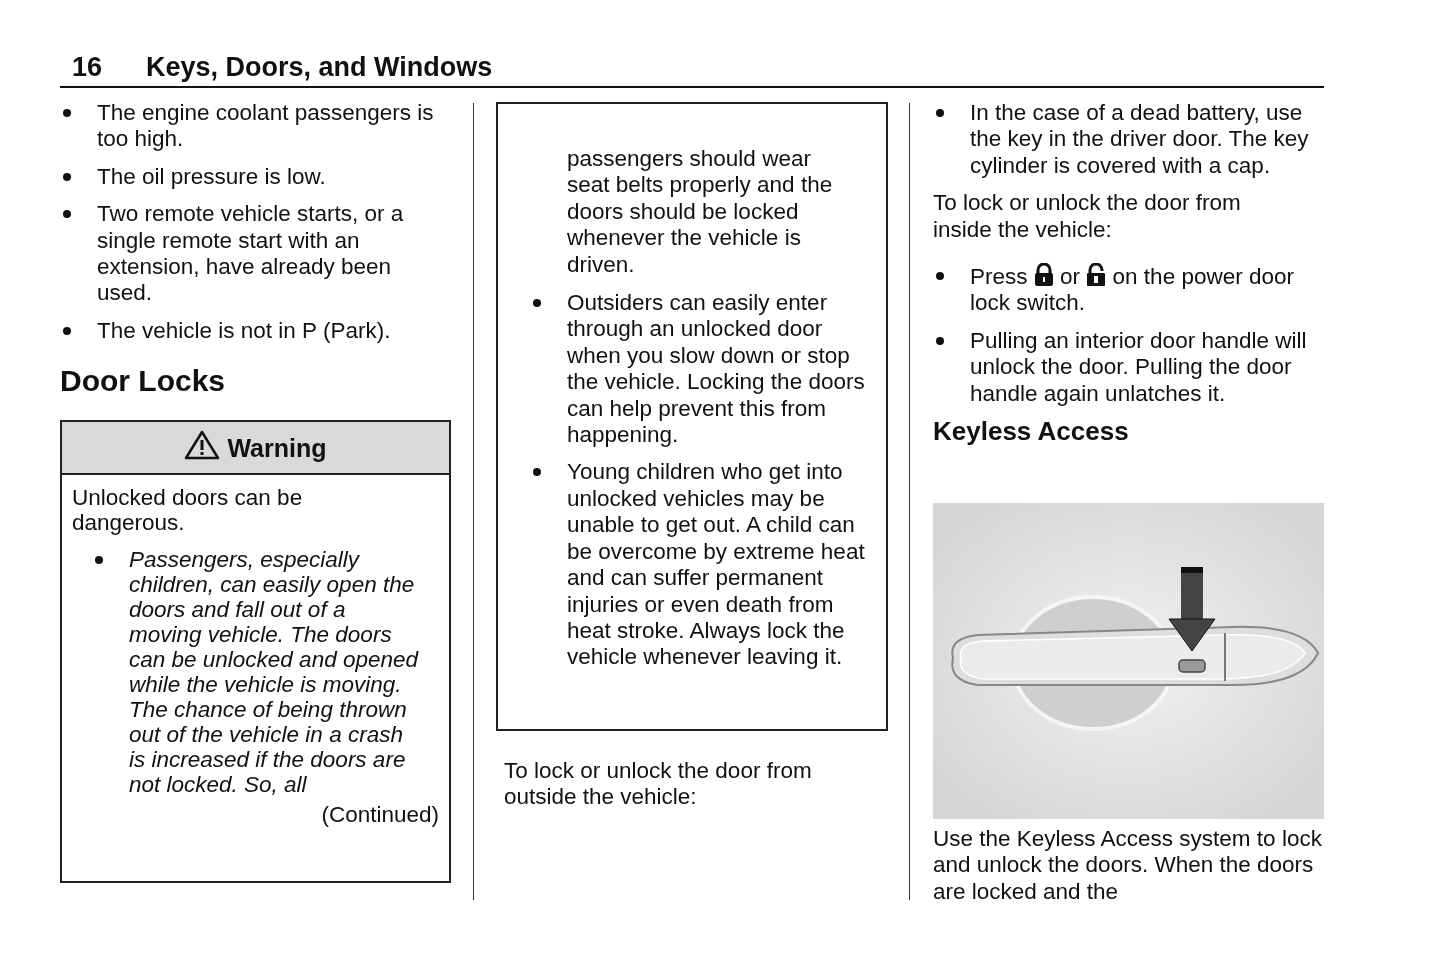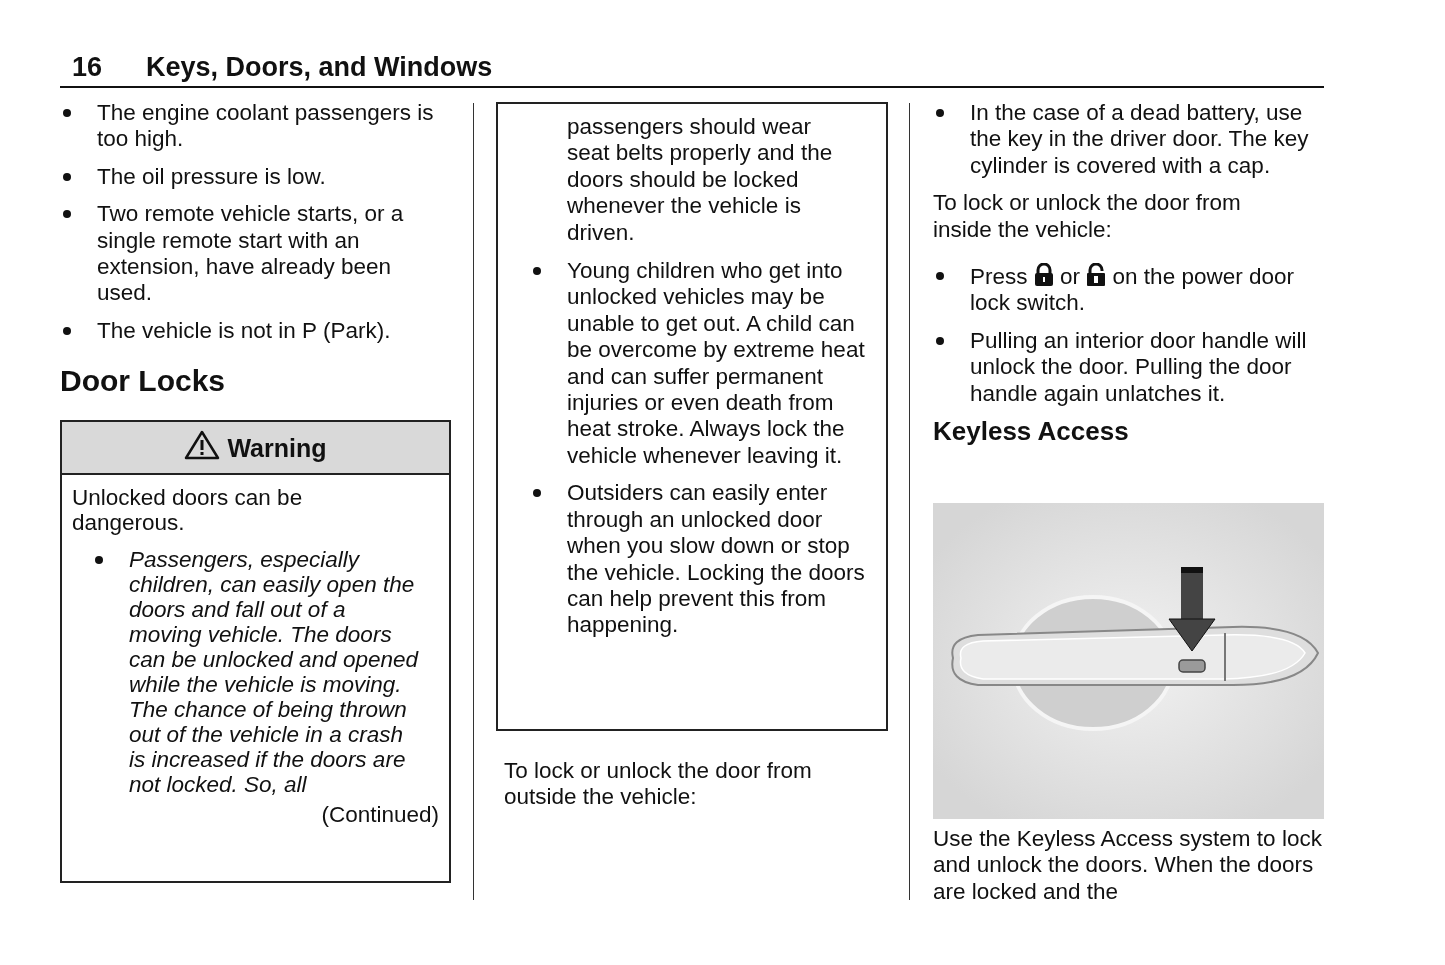--- a/index.html
+++ b/index.html
@@ -61,23 +61,23 @@
   </div>
   <div class="col" style="position:relative; padding:10px 10px 0 10px; font-size:22.5px; line-height:25px;">
     <div class="para" style="width:270px;">Unlocked doors can be dangerous.</div>
     <div class="bullet" style="margin-left:20px; padding-right:15px;font-style:italic;">Passengers, especially children, can easily open the doors and fall out of a moving vehicle. The doors can be unlocked and opened while the vehicle is moving. The chance of being thrown out of the vehicle in a crash is increased if the doors are not locked. So, all</div>
     <div style="text-align:right; margin-top:-6px;">(Continued)</div>
   </div>
 </div>
 
 <div class="warnbox" style="left:496px; top:102px; width:388px; height:625px;">
   <div class="col" style="position:relative; padding:10px 10px 0 32px; font-size:22.5px; line-height:26.4px;">
-    <div class="para" style="padding-left:37px; padding-right:30px;">passengers should wear seat belts properly and the doors should be locked whenever the vehicle is driven.</div>
+    <div class="para" style="padding-left:37px; padding-right:30px;margin-top:32px;">passengers should wear seat belts properly and the doors should be locked whenever the vehicle is driven.</div>
+    <div class="bullet">Outsiders can easily enter through an unlocked door when you slow down or stop the vehicle. Locking the doors can help prevent this from happening.</div>
     <div class="bullet">Young children who get into unlocked vehicles may be unable to get out. A child can be overcome by extreme heat and can suffer permanent injuries or even death from heat stroke. Always lock the vehicle whenever leaving it.</div>
-    <div class="bullet">Outsiders can easily enter through an unlocked door when you slow down or stop the vehicle. Locking the doors can help prevent this from happening.</div>
   </div>
 </div>
 
 <div class="col" style="left:496px; top:758px; width:395px;margin-left:8px;">
   <div class="para" style="width:350px;">To lock or unlock the door from outside the vehicle:</div>
 </div>
 
 <div class="col" style="left:933px; top:100px; width:395px;">
   <div class="bullet">In the case of a dead battery, use the key in the driver door. The key cylinder is covered with a cap.</div>
   <div class="para" style="width:350px;">To lock or unlock the door from inside the vehicle:</div>

